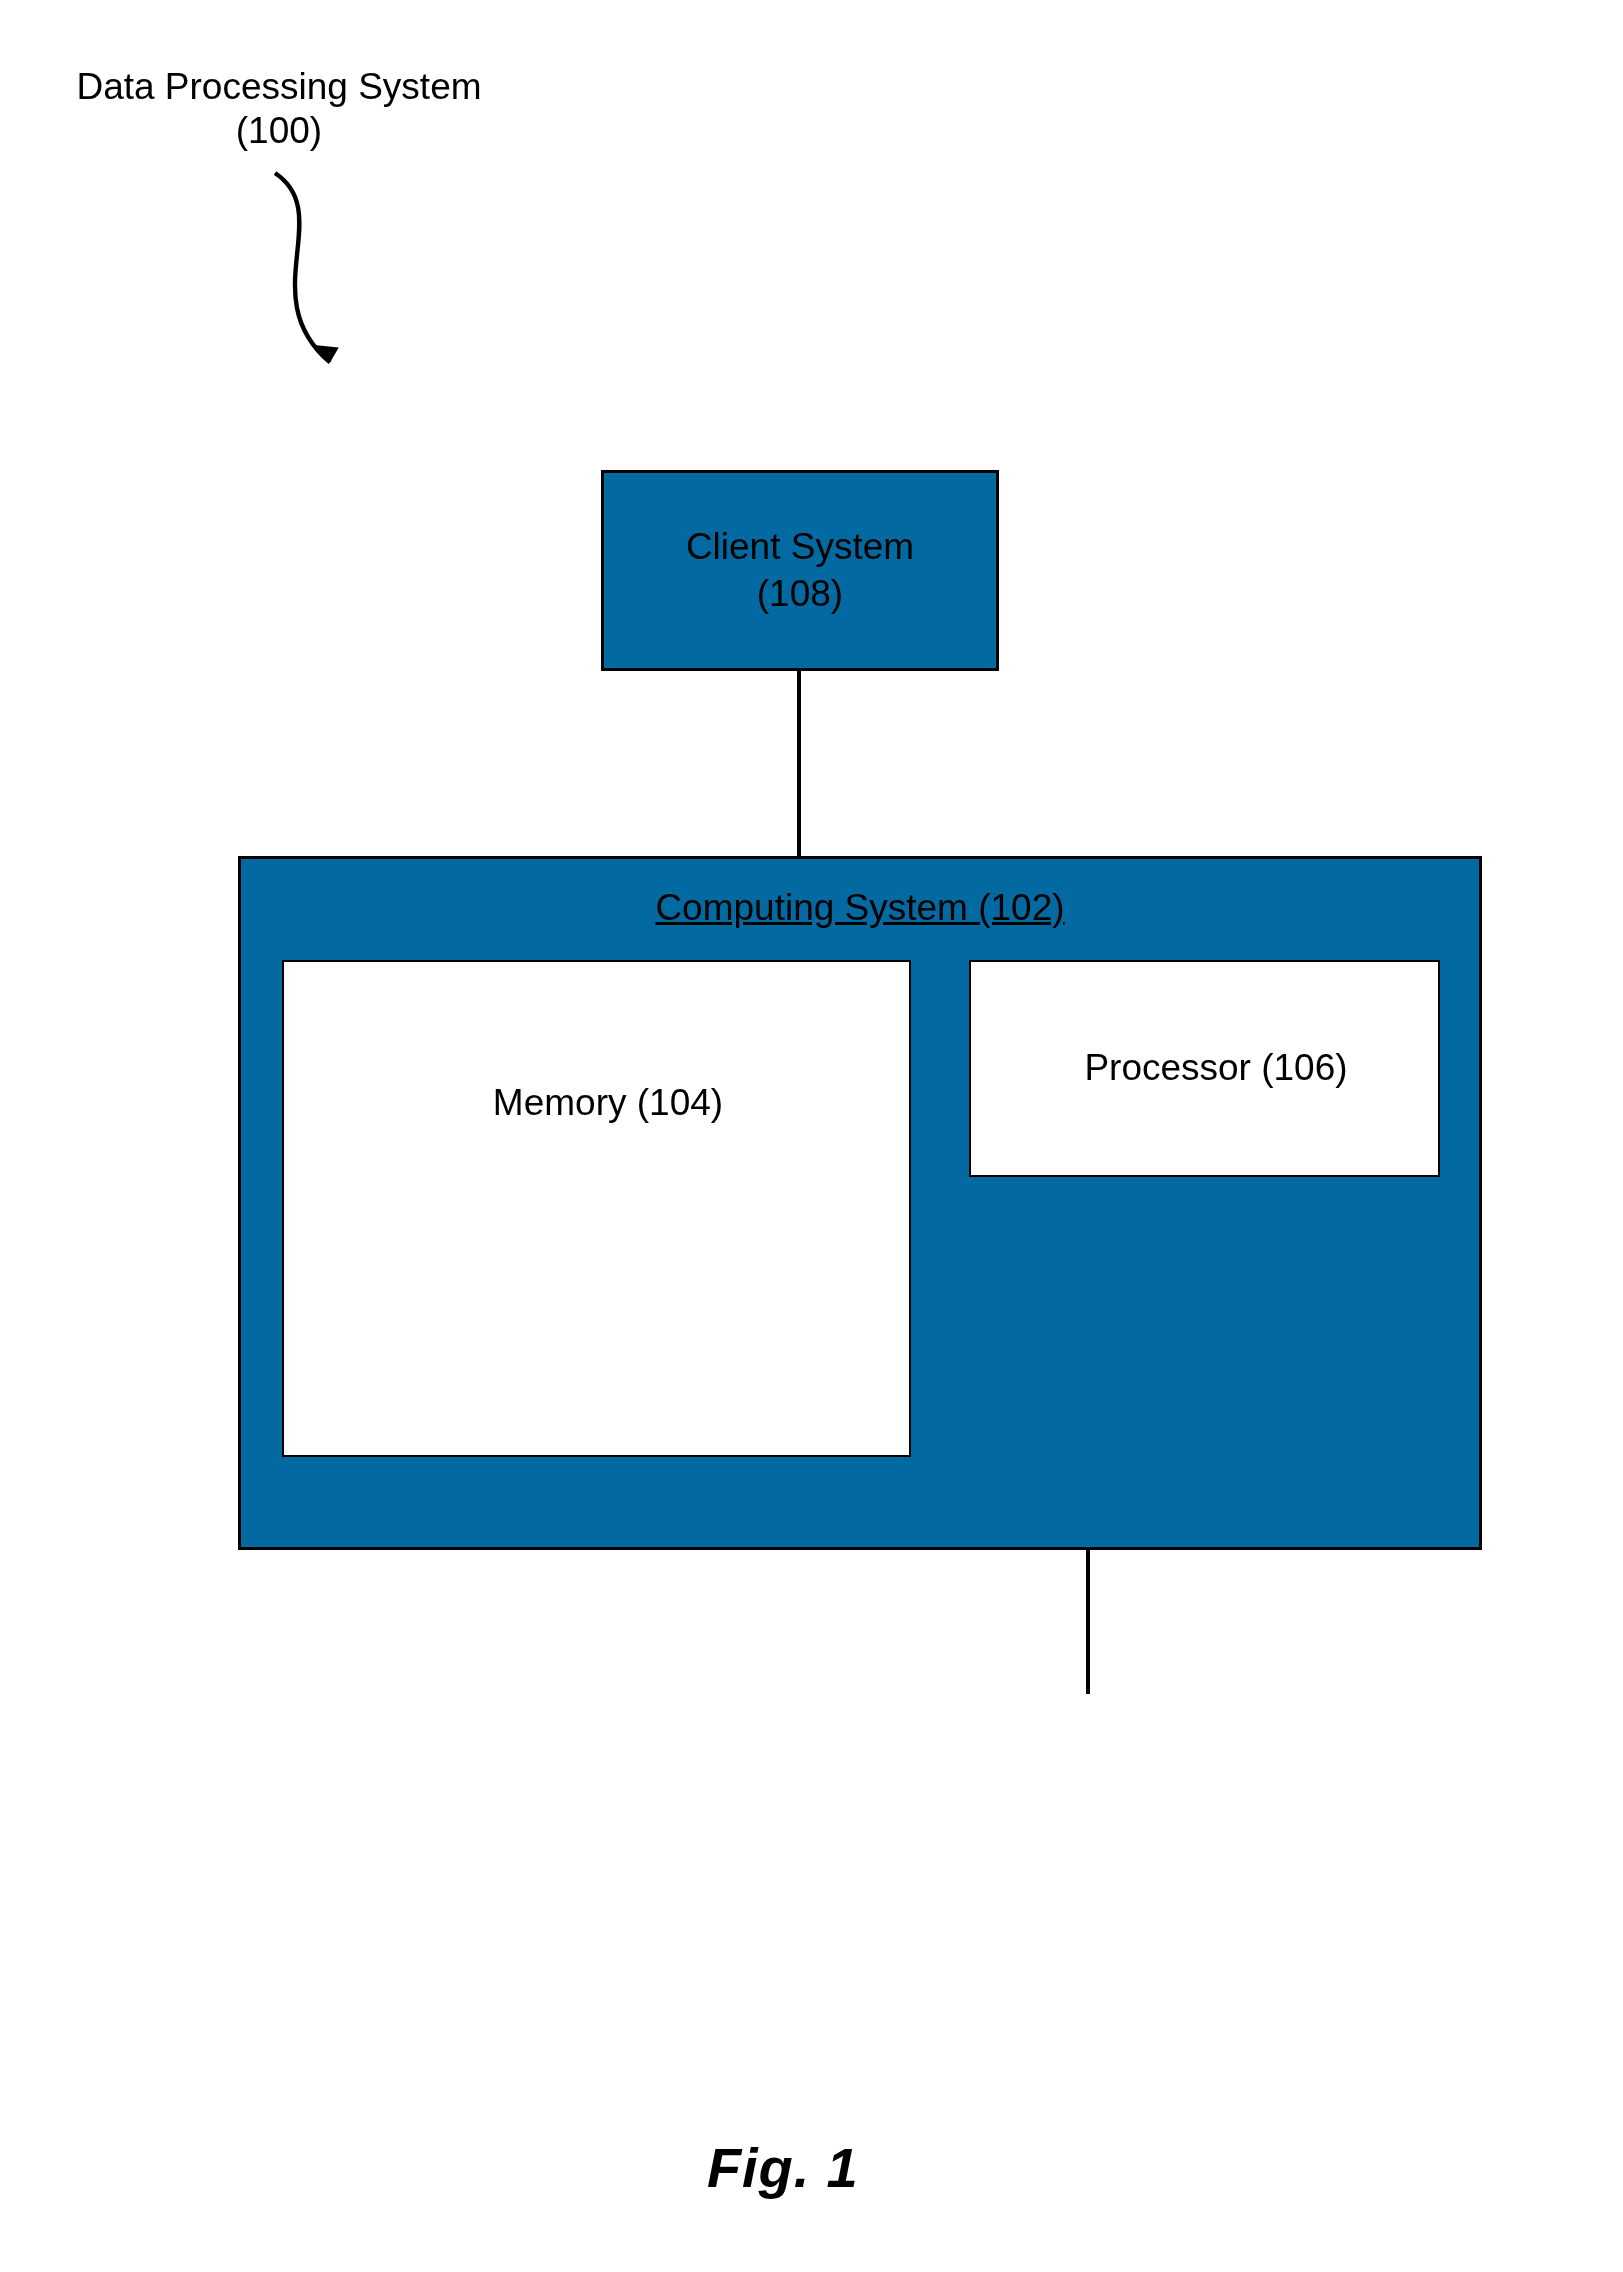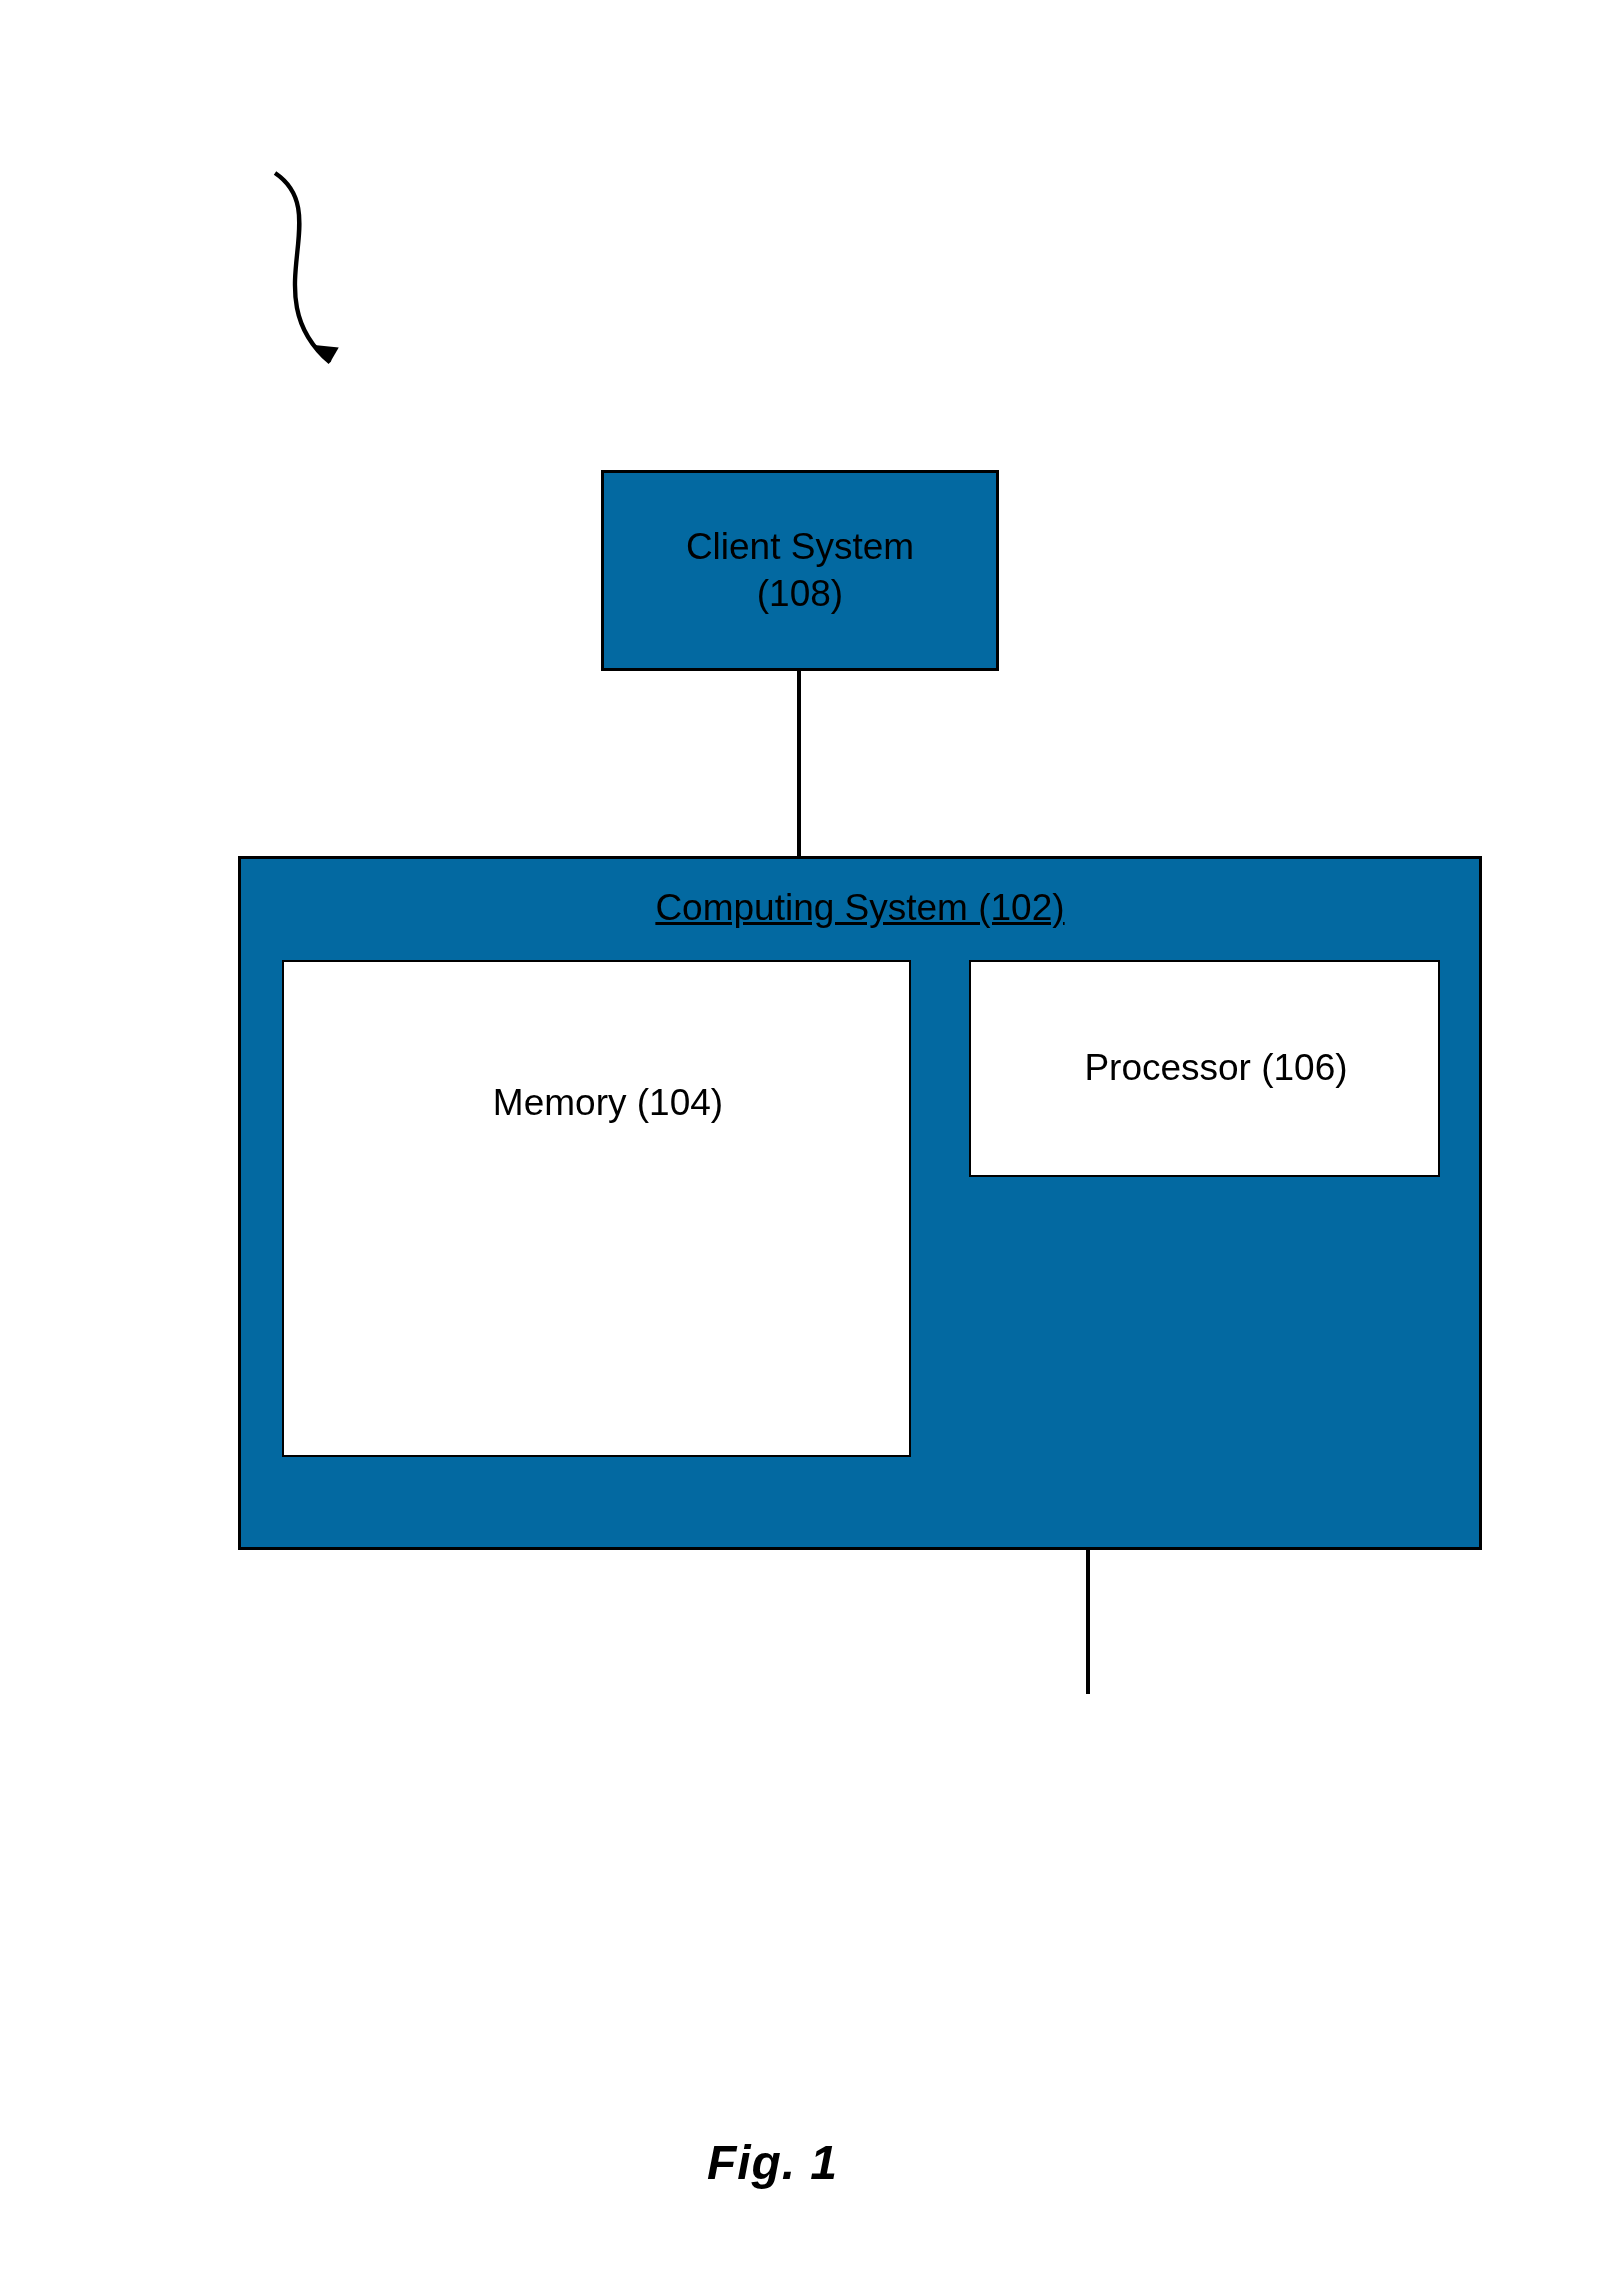--- a/index.html
+++ b/index.html
@@ -47,39 +47,43 @@
   .connector-v {
     position: absolute;
     width: 3.5px;
     background: #000;
   }
   .figcap {
     position: absolute;
     font-family: Arial, Helvetica, sans-serif;
     font-weight: 900;
     font-style: italic;
-    font-size: 48px;
+    font-size: 56px;
     color: #000;
     letter-spacing: 0.9px;
   }
   svg.arrow {
     position: absolute;
     overflow: visible;
   }
   .box span, .inner-box span {
     display: block;
     font-size: 37px;
     line-height: 1.25;
   }
 </style>
 </head>
 <body>
 
 <div class="canvas">
 
+  <div class="label" style="left:52px; top:65px; width:454px;">
+    <span>Data Processing System</span>
+    <span>(100)</span>
+  </div>
 
   <svg class="arrow" style="left:253px; top:166px;" width="175" height="227" viewBox="0 0 200 260">
     <path d="M 25 8 C 95 55, 0 150, 88 225" stroke="#000" stroke-width="5" fill="none"></path>
     <polygon points="88,225 70,205 98,208" fill="#000"></polygon>
   </svg>
 
   <div class="box" style="left:601px; top:470px; width:398px; height:201px;">
     <span>Client System</span>
     <span>(108)</span>
   </div>

